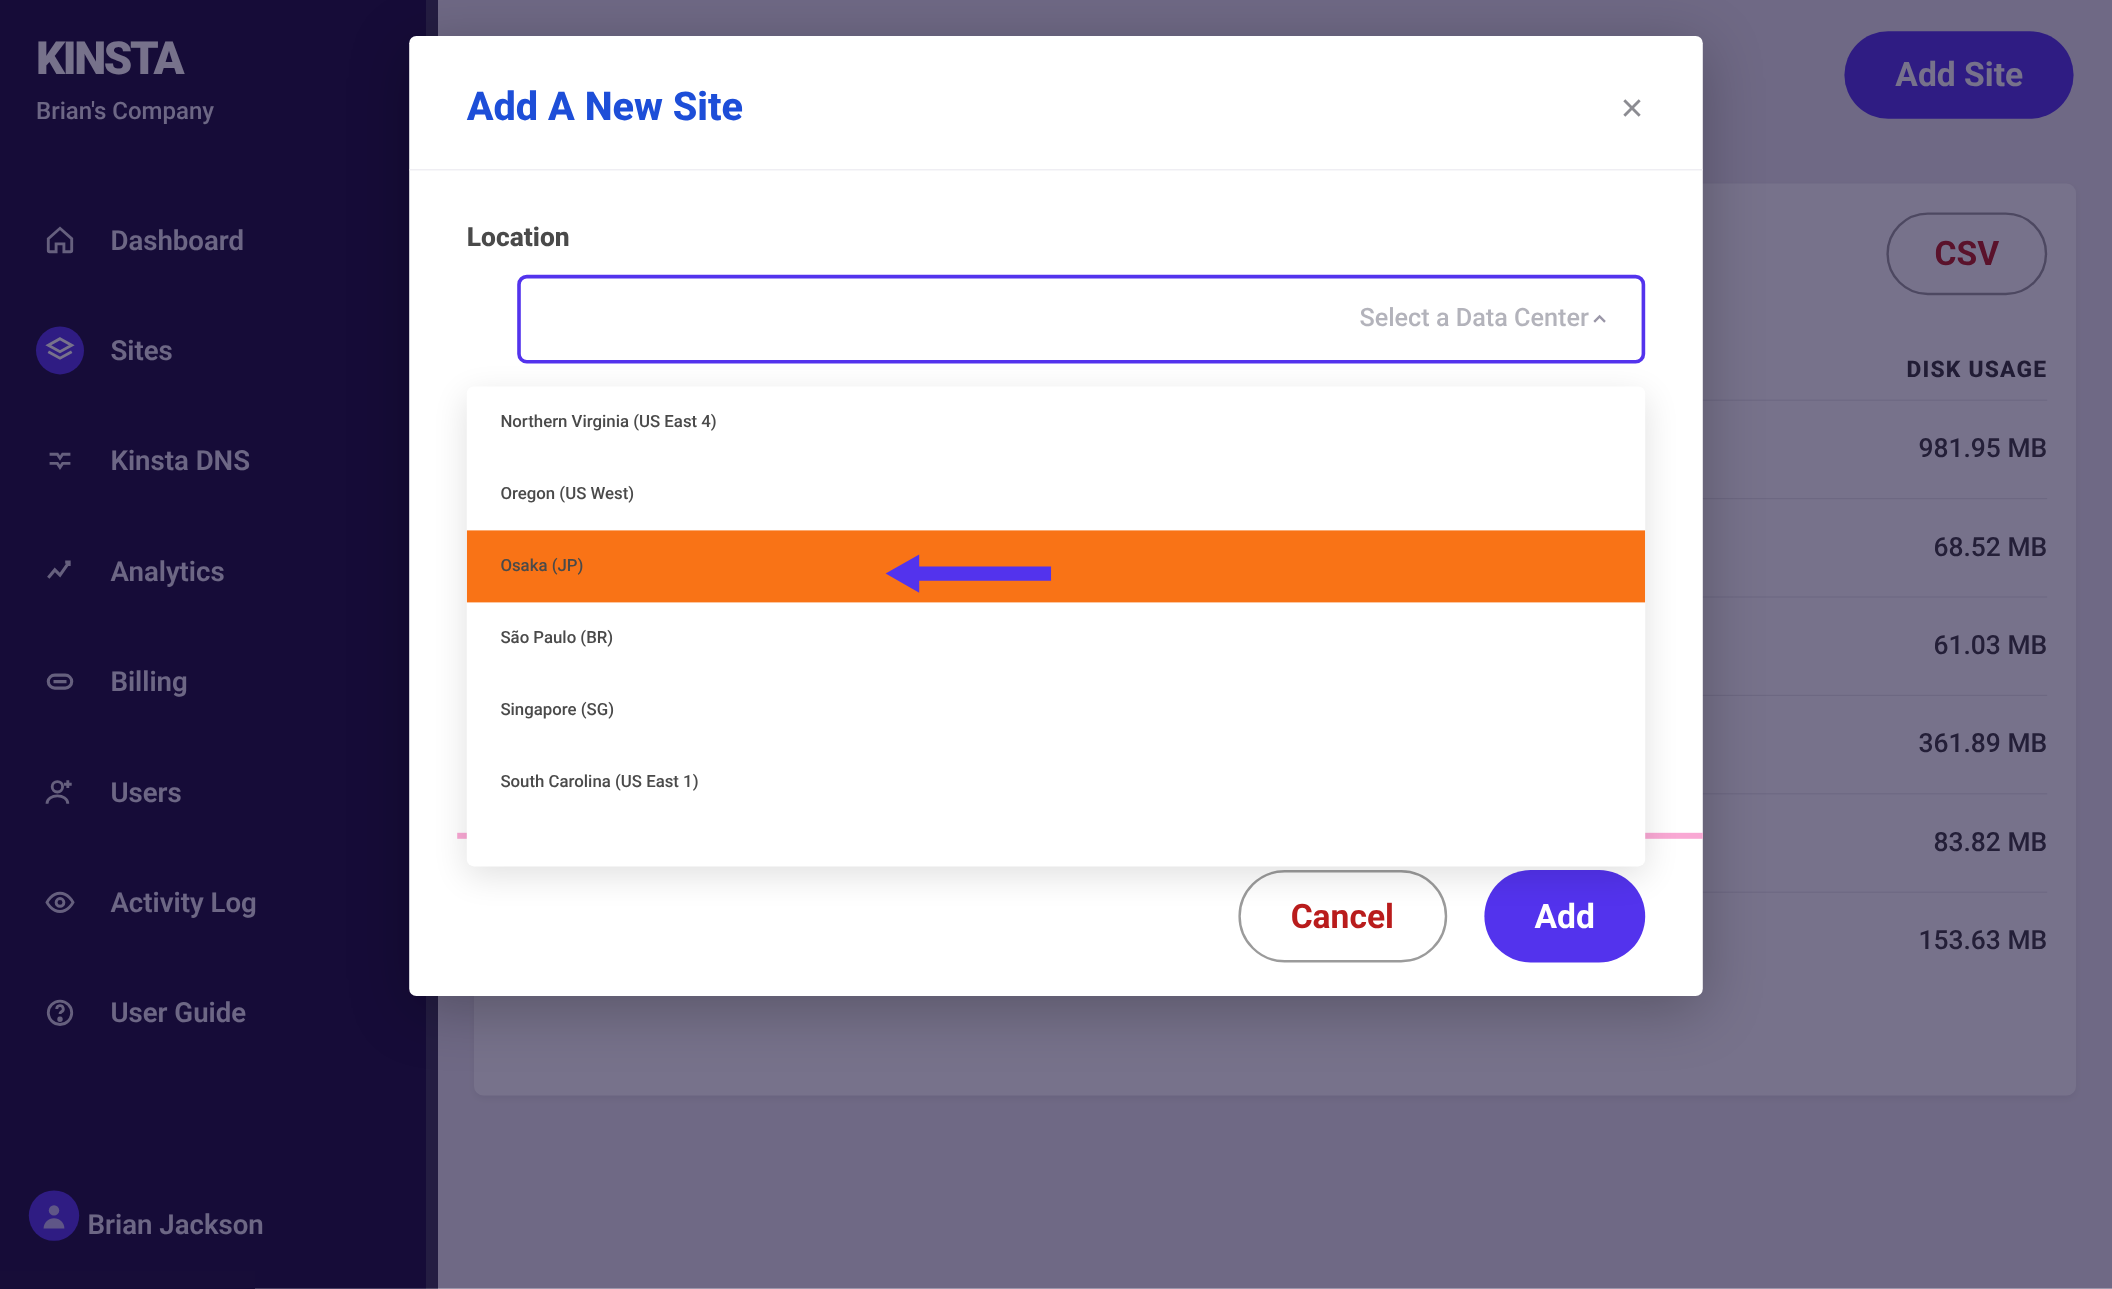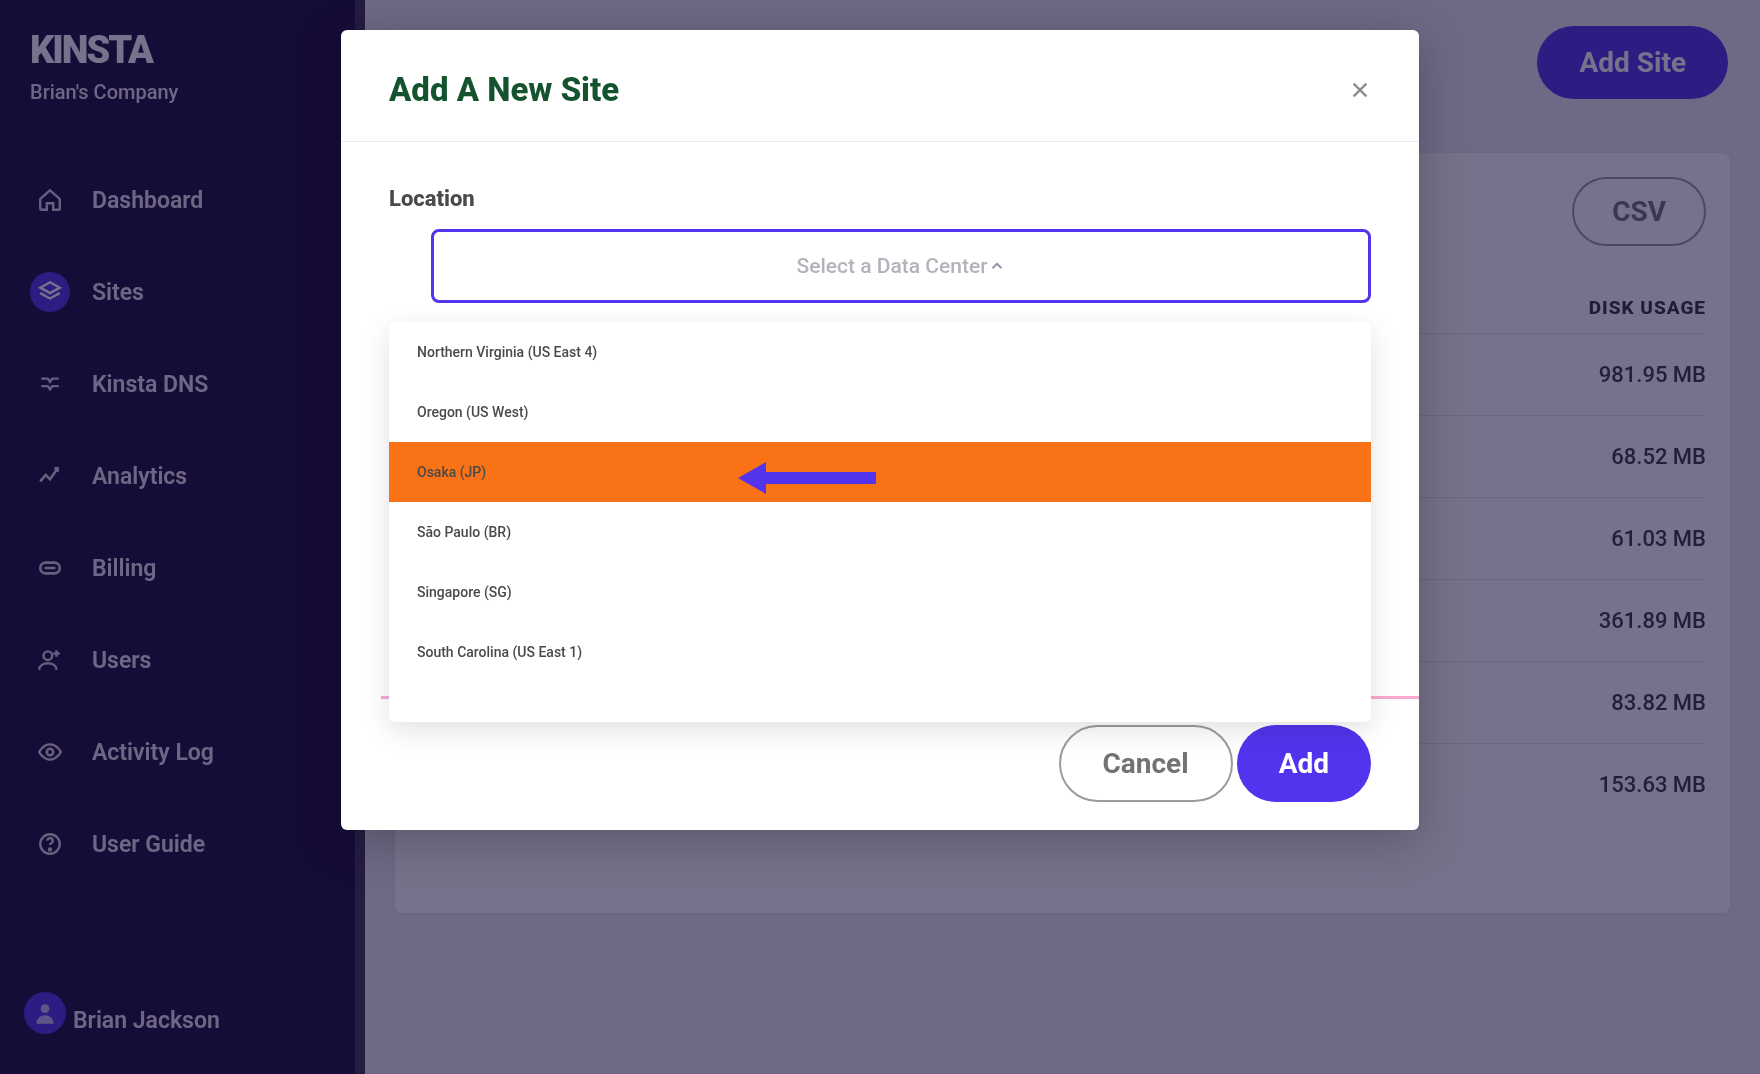--- a/index.html
+++ b/index.html
@@ -100,21 +100,21 @@
     .btn {
       border-radius: 999px;
       font-size: 28px;
       font-weight: 700;
       padding: 20px 42px;
       cursor: pointer;
       border: none;
     }
 
     .btn-primary { background: #5333ed; color: #fff; }
-    .btn-outline { background: #fff; color: #737373; border: 2px solid #9b9b9b; }
+    .btn-outline { background: #fff; color: #b91c1c; border: 2px solid #9b9b9b; }
 
     .content-panel {
       margin: 28px 30px 0 30px;
       background: #fff;
       border-radius: 8px;
       height: 760px;
       padding: 24px;
       box-shadow: 0 2px 6px rgba(0,0,0,.06);
     }
 
@@ -153,33 +153,33 @@
       display:flex; flex-direction:column;
       box-shadow: 0 10px 50px rgba(0,0,0,.25);
     }
 
     .modal-header {
       display:flex; justify-content:space-between; align-items:center;
       padding: 40px 48px 32px 48px;
       border-bottom: 1px solid #eceaf0;
     }
 
-    .modal-title { font-size: 33px; font-weight: 800; color: #14532d; }
+    .modal-title { font-size: 33px; font-weight: 800; color: #1d4ed8; }
 
     .close { width: 22px; height:22px; cursor:pointer; color:#8c8c92; }
 
     .modal-body { padding: 44px 48px 10px 48px; flex:1; position:relative; }
 
     .field-label { font-size: 22px; font-weight: 800; color: #4a4a4a; margin-bottom: 18px; }
 
     .select {
       border: 3px solid #5333ed;
       border-radius: 8px;
       padding: 22px 26px;
-      display:flex; justify-content:center; align-items:center;
+      display:flex; justify-content:flex-end; align-items:center;
       cursor:pointer;
       margin-left:42px;
     }
 
     .placeholder { color: #b3b3bb; font-size: 21px; font-weight: 500; }
 
     .dropdown {
       position: absolute;
       top: 180px; left: 48px; right: 48px;
       background: #fff;
@@ -193,23 +193,23 @@
 
     .option {
       padding: 22px 28px;
       font-size: 14px; font-weight: 500; color: #4a4a4a;
       cursor:pointer;
     }
 
     .option.highlight { background: #f97316; }
 
     .modal-footer {
-      border-top: 3px solid #f9a8d4;
+      border-top: 5px solid #f9a8d4;
       padding: 26px 48px 28px 48px;
-      display:flex; justify-content:flex-end; gap: 4px; margin-left: 40px;
+      display:flex; justify-content:flex-end; gap: 31px; margin-left: 40px;
     }
 
     .annotation-arrow {
       position:absolute;
       top: 316px; left: 395px;
       width: 140px; height: 40px;
       pointer-events:none;
     }
 
     

